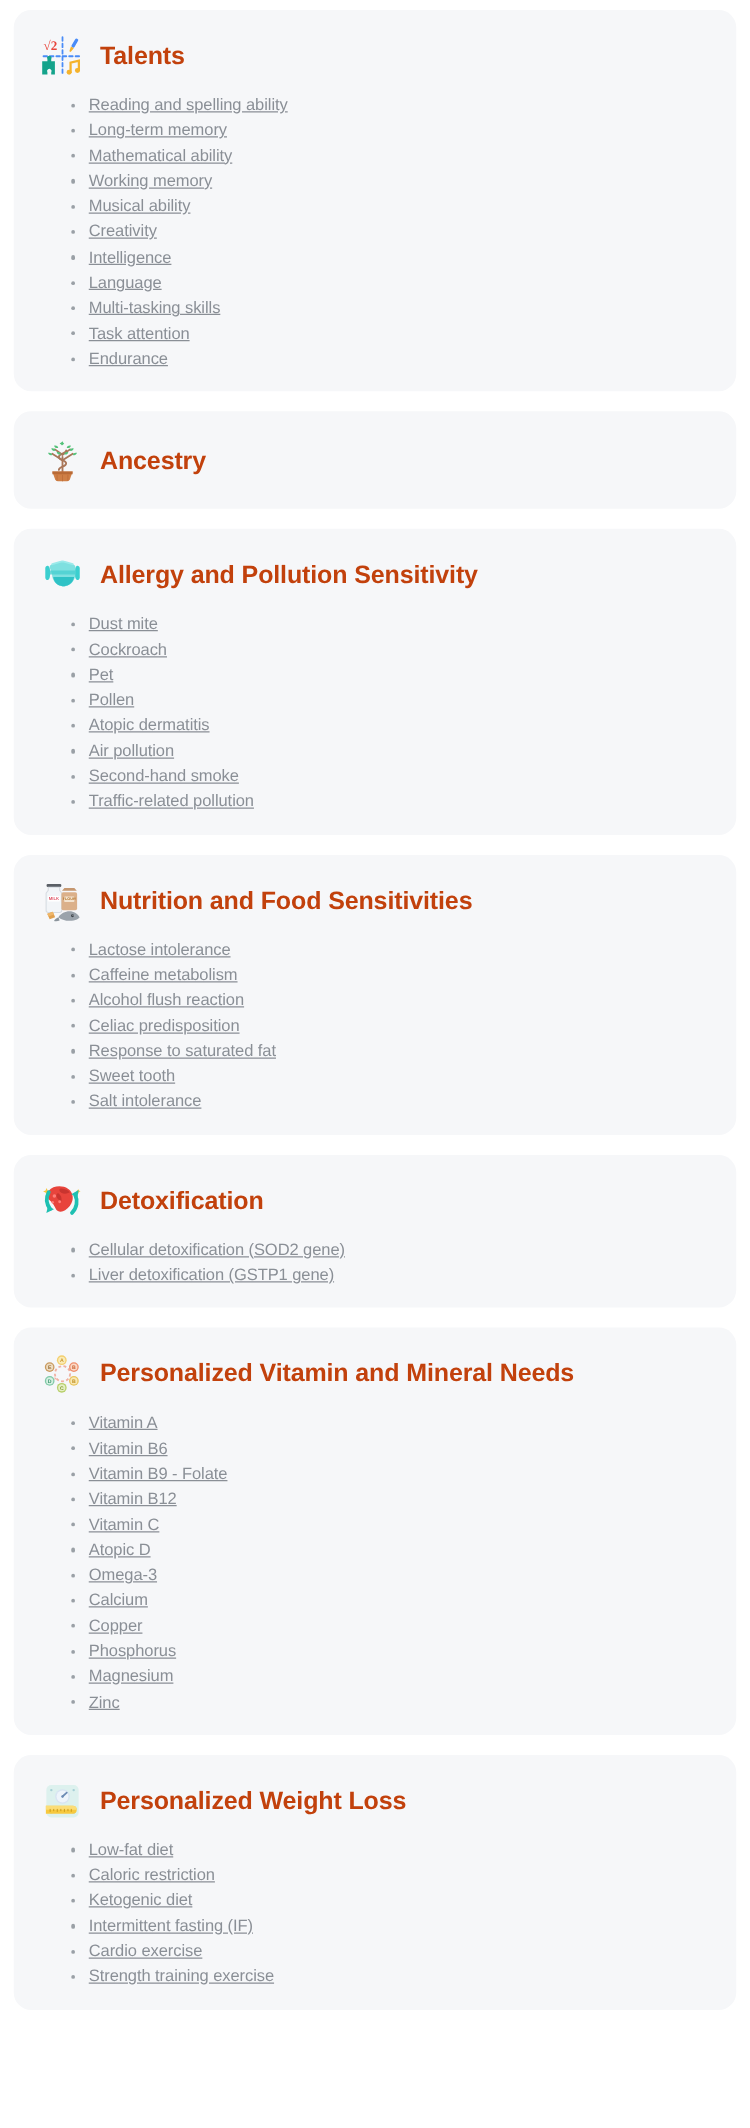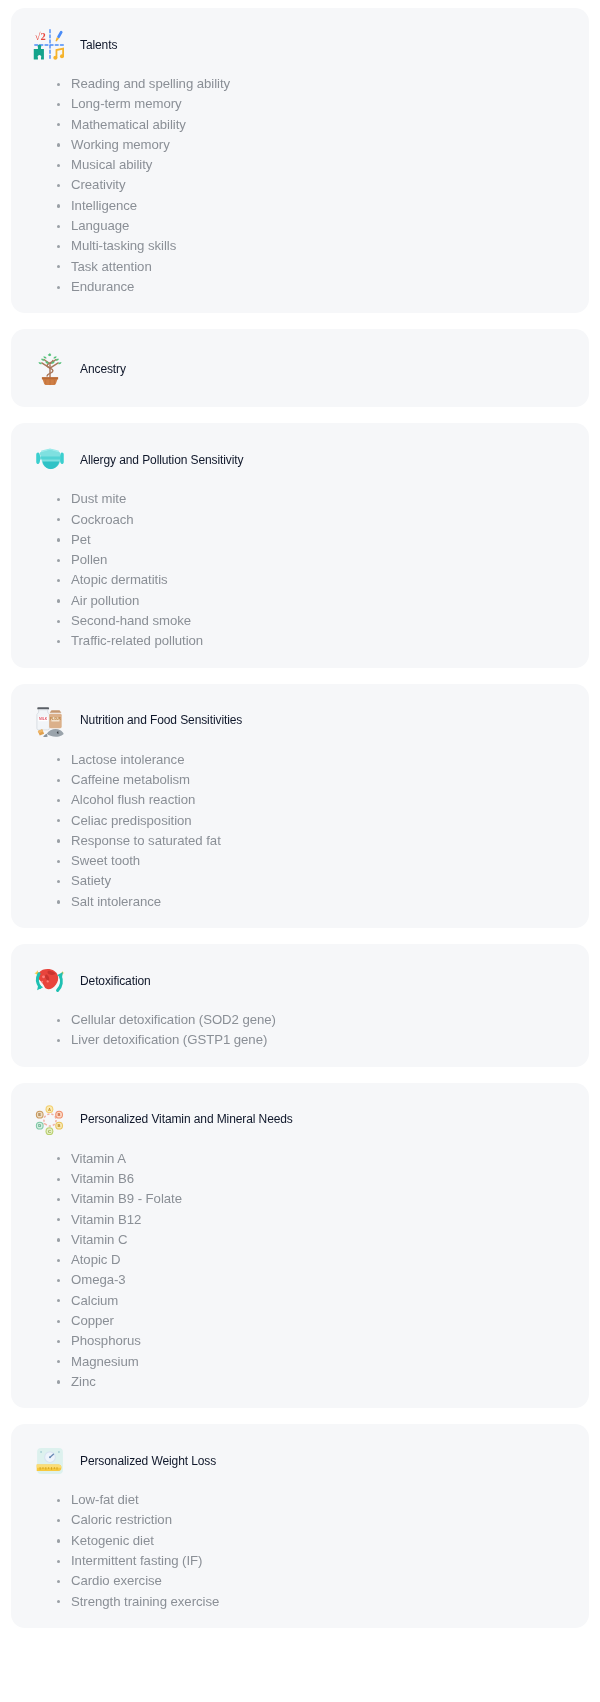--- a/index.html
+++ b/index.html
@@ -35,40 +35,41 @@
   }
 
   .card-icon {
     width: 38px;
     height: 38px;
     flex: 0 0 38px;
     display: block;
   }
 
   .card-title {
-    font-size: 12px;
-    font-weight: 400;
-    color: #0f172a;
+    font-size: 20px;
+    font-weight: 700;
+    color: #c2410c;
     letter-spacing: -0.1px;
     line-height: 1.2;
   }
 
   .card-list {
     list-style: none;
     margin: 10px 0 0 0;
     padding: 0 0 0 26px;
   }
 
   .card-list li {
     position: relative;
     font-size: 13.2px;
     line-height: 20.3px;
     color: #8a8f96;
     padding-left: 14px;
     letter-spacing: -0.05px;
+    text-decoration: underline;
   }
 
   .card-list li::before {
     content: "";
     position: absolute;
     left: 0;
     top: 8.6px;
     width: 3.2px;
     height: 3.2px;
     border-radius: 50%;
@@ -193,21 +194,20 @@
   </svg>
 <div class="card-title">Nutrition and Food Sensitivities</div>
       </div>
       <ul class="card-list">
         <li>Lactose intolerance</li>
         <li>Caffeine metabolism</li>
         <li>Alcohol flush reaction</li>
         <li>Celiac predisposition</li>
         <li>Response to saturated fat</li>
         <li>Sweet tooth</li>
-        <li>Satiety</li>
         <li>Salt intolerance</li>
       </ul>
     </div>
     <div class="card">
       <div class="card-header">
   <svg class="card-icon" viewBox="0 0 40 40">
     <path d="M6.6 8.8l.9 2.1 2.1.9-2.1.9-.9 2.1-.9-2.1-2.1-.9 2.1-.9z" fill="#f5c842"></path>
     <path d="M33.2 9.6l.6 1.4 1.4.6-1.4.6-.6 1.4-.6-1.4-1.4-.6 1.4-.6z" fill="#f5c842"></path>
     <path d="M8.4 11.2c3.6-4.4 11.4-4.8 16.2-1.8 3.4 2.2 4.6 6 3.8 9.8-.8 3.4-3.2 6.6-6.2 8.4-2.2 1.4-4.6 1.6-6.4.4-1.2-.8-1.8-2.2-2.6-3.8-1-2-2.4-3.6-4-5-1.8-1.6-2.4-4.6-.8-8z" fill="#e8443c"></path>
     <path d="M19.4 9.2c2.8.4 5.2 1.4 6.8 3.2-2.2 1.4-5 1.6-7.2.4-1.2-.6-1.8-1.8-1.6-2.6.2-.7 1-1.1 2-1z" fill="#c9342f"></path>

